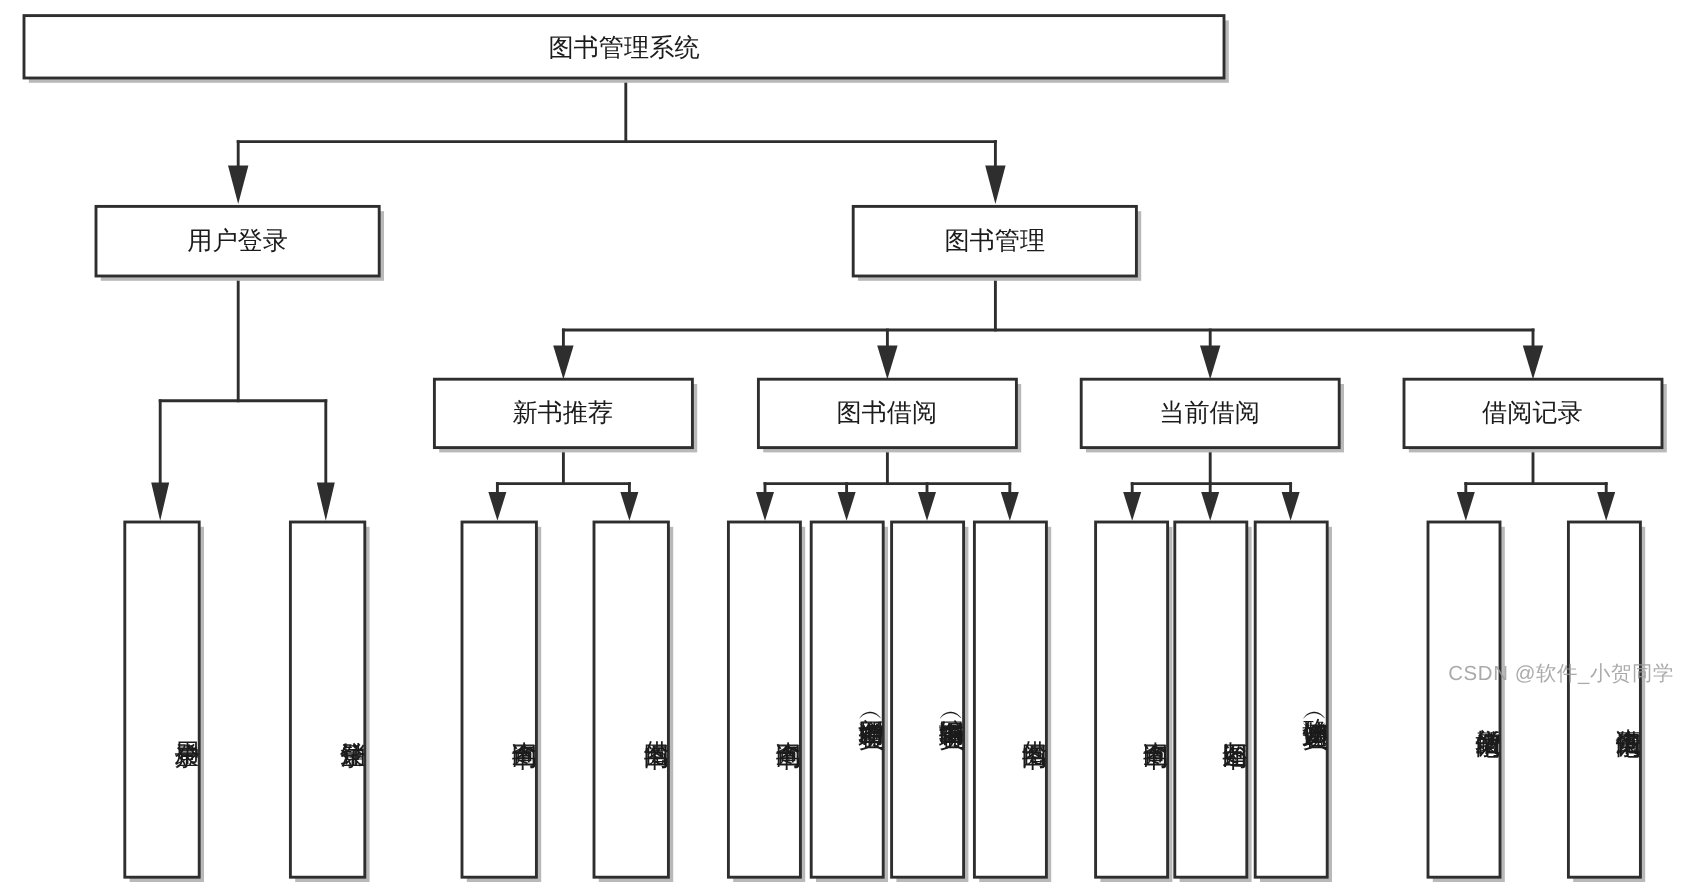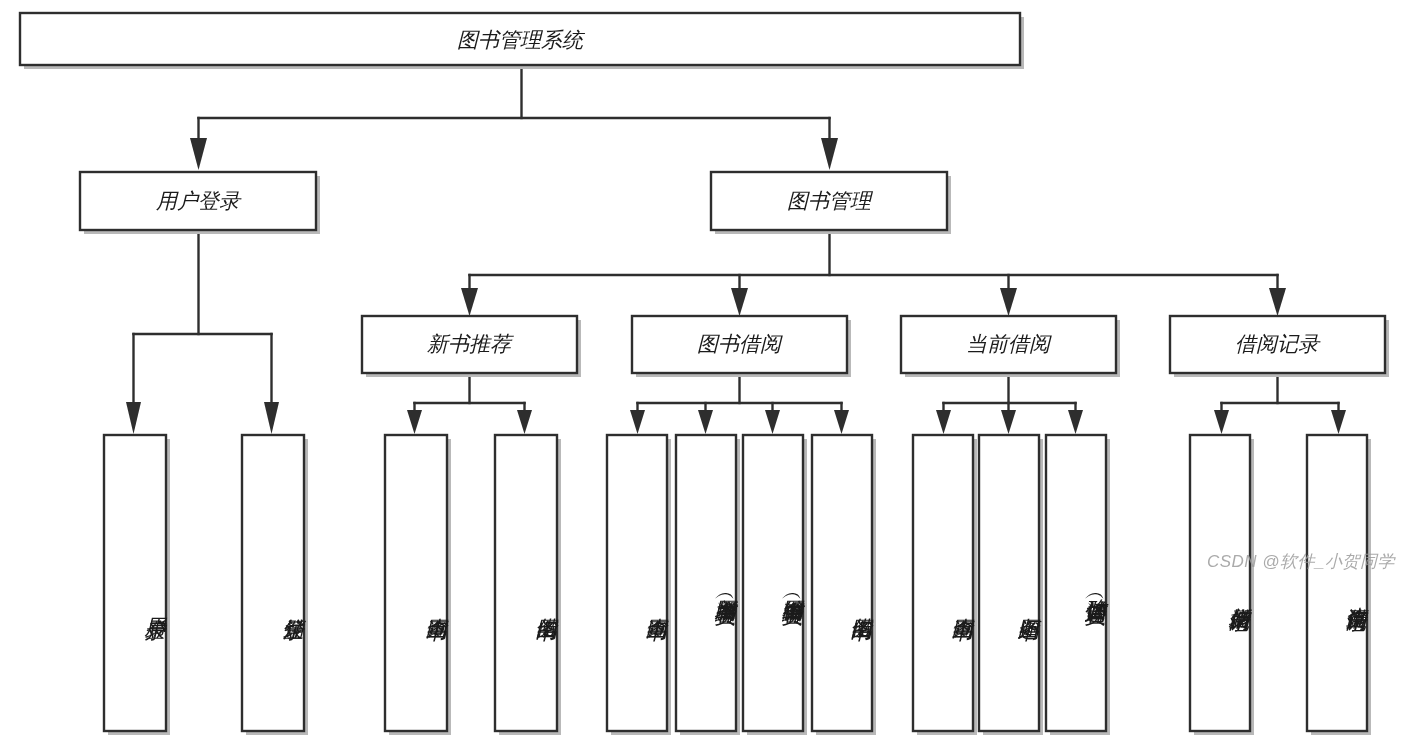--- a/index.html
+++ b/index.html
@@ -11,21 +11,20 @@
     width: 1405px;
     height: 747px;
     font-family: "Liberation Sans", "DejaVu Sans", sans-serif;
     overflow: hidden;
     position: relative;
   }
   #diagram-root {
     position: relative;
     width: 1405px;
     height: 579px;
-    font-style: italic;
   }
   svg.flow {
     position: absolute;
     top: 0;
     left: 0;
     width: 1405px;
     height: 747px;
     display: block;
   }
   .node-rect {

